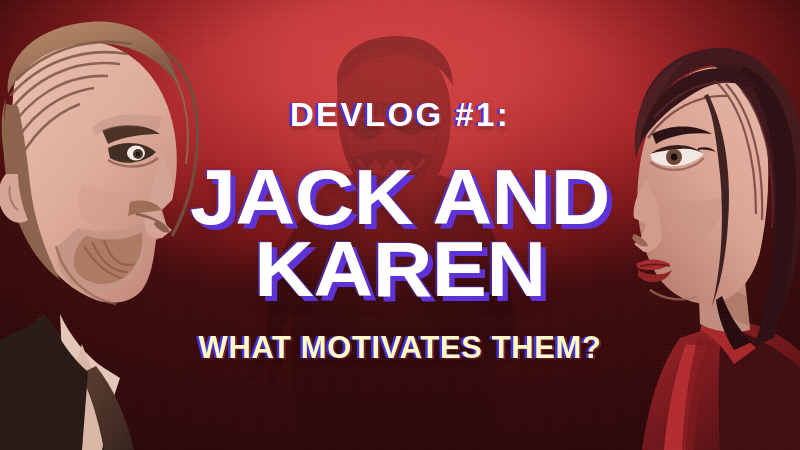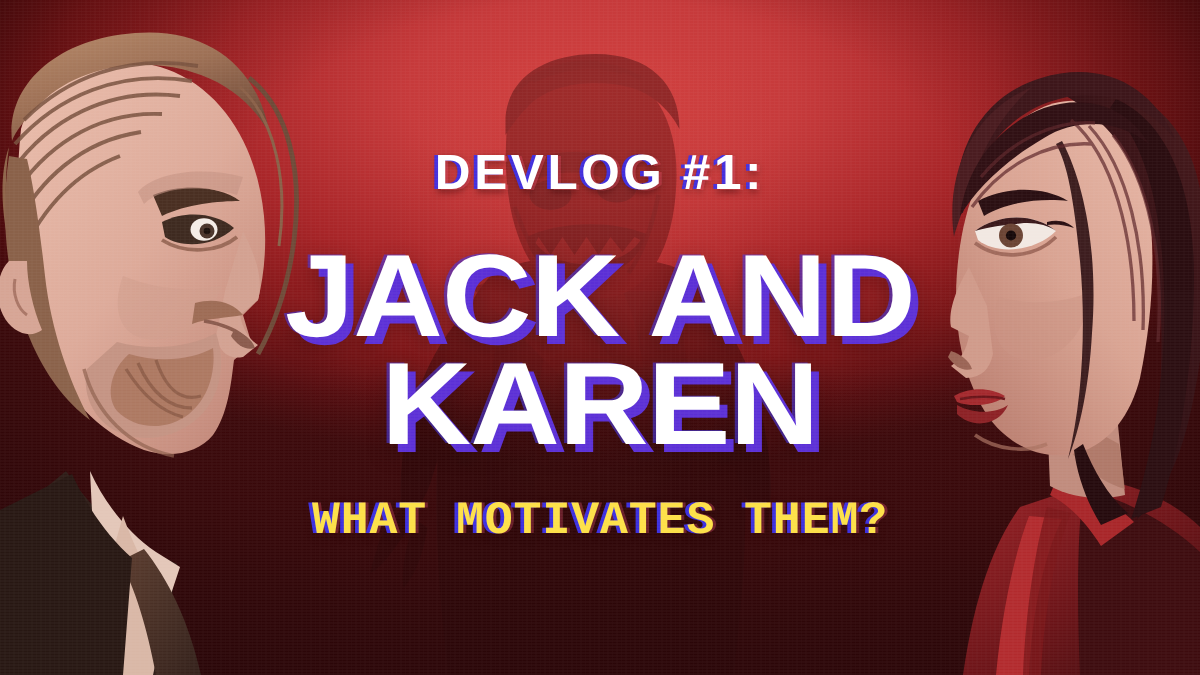--- a/index.html
+++ b/index.html
@@ -126,22 +126,22 @@
   #title-line-1 { top:160px; }
   #title-line-2 { top:232px; }
 
   .subtitle {
     position:absolute;
     top:330px; left:0; right:0;
     text-align:center;
     font-size:31px;
     font-weight:700;
     letter-spacing:0.6px;
-    color:#fde047;
-    font-family:Liberation Mono, monospace;
+    color:#fef9c3;
+    font-family:Liberation Sans, sans-serif;
     text-shadow:
       -2.5px 0 0 rgba(60,48,235,.95),
        2px 0.5px 0 rgba(255,95,125,.28),
        0 2px 6px rgba(45,4,6,.55);
     white-space:nowrap;
   }
 </style>
 </head>
 <body>
 

